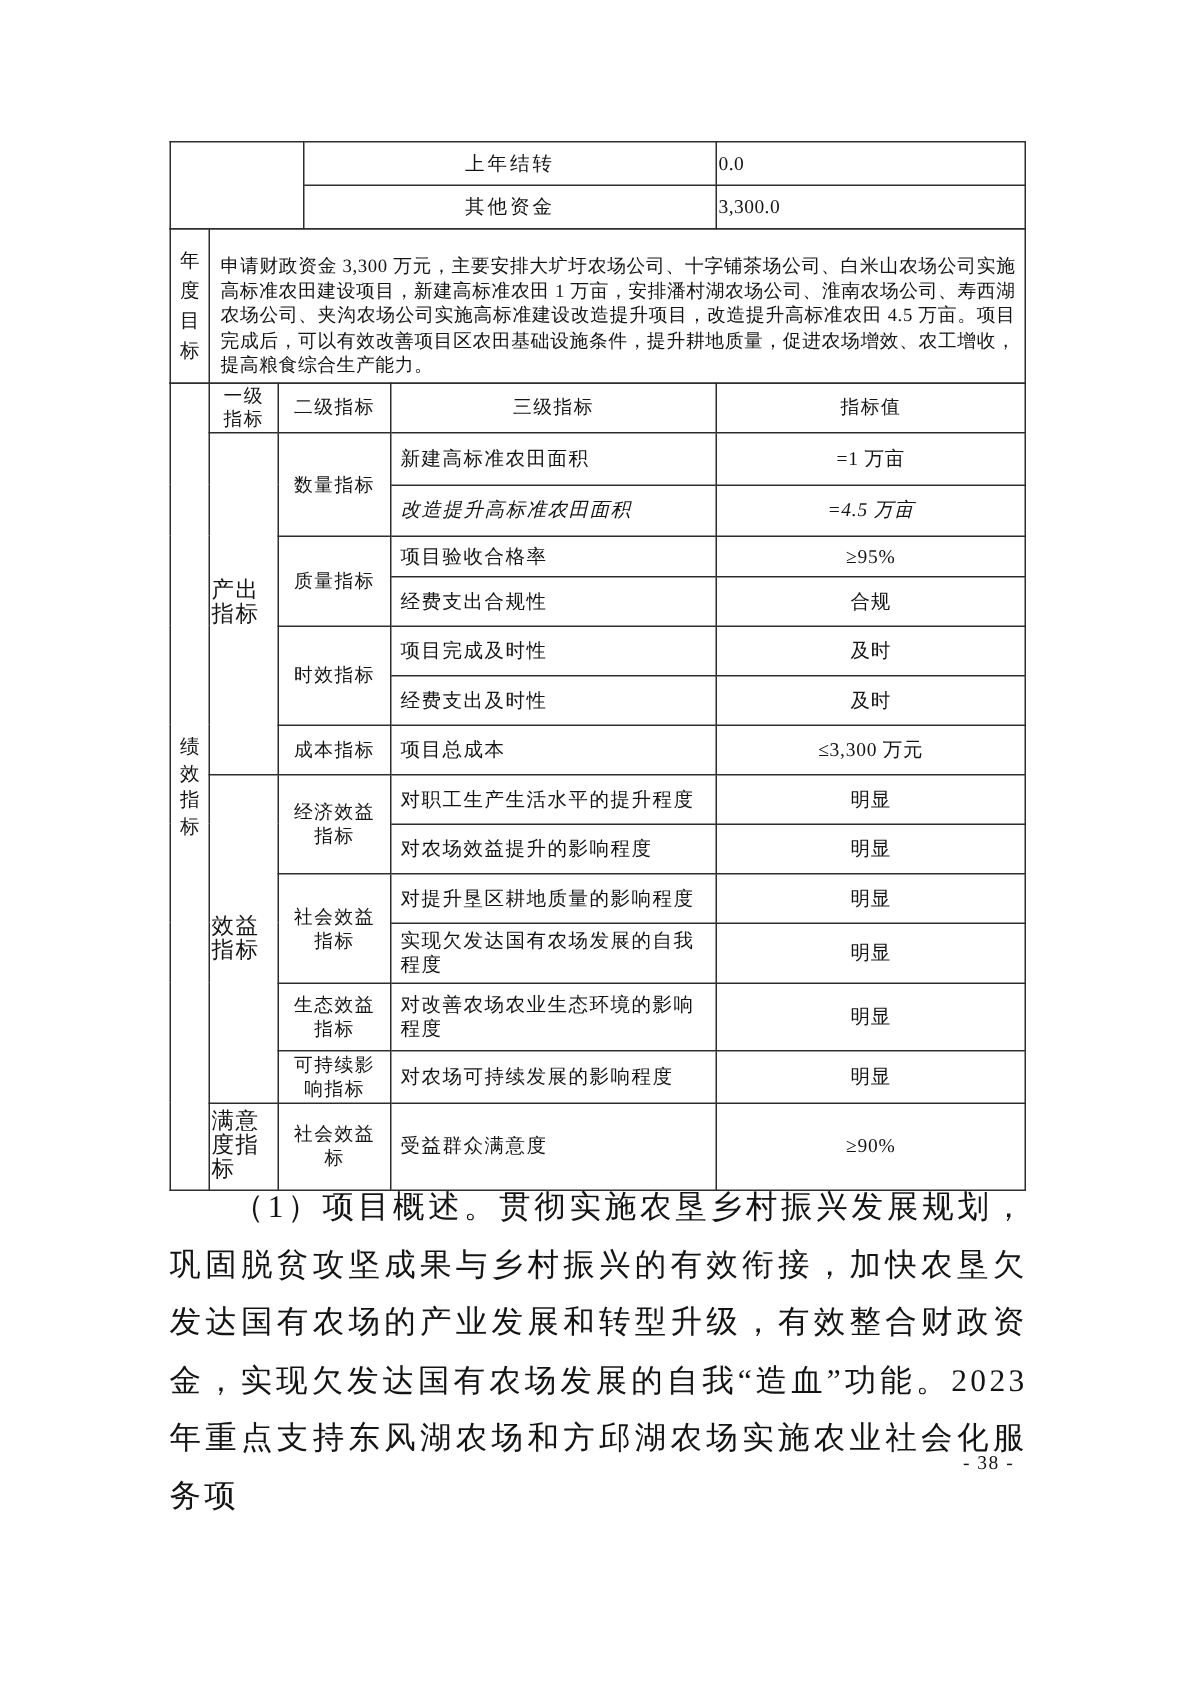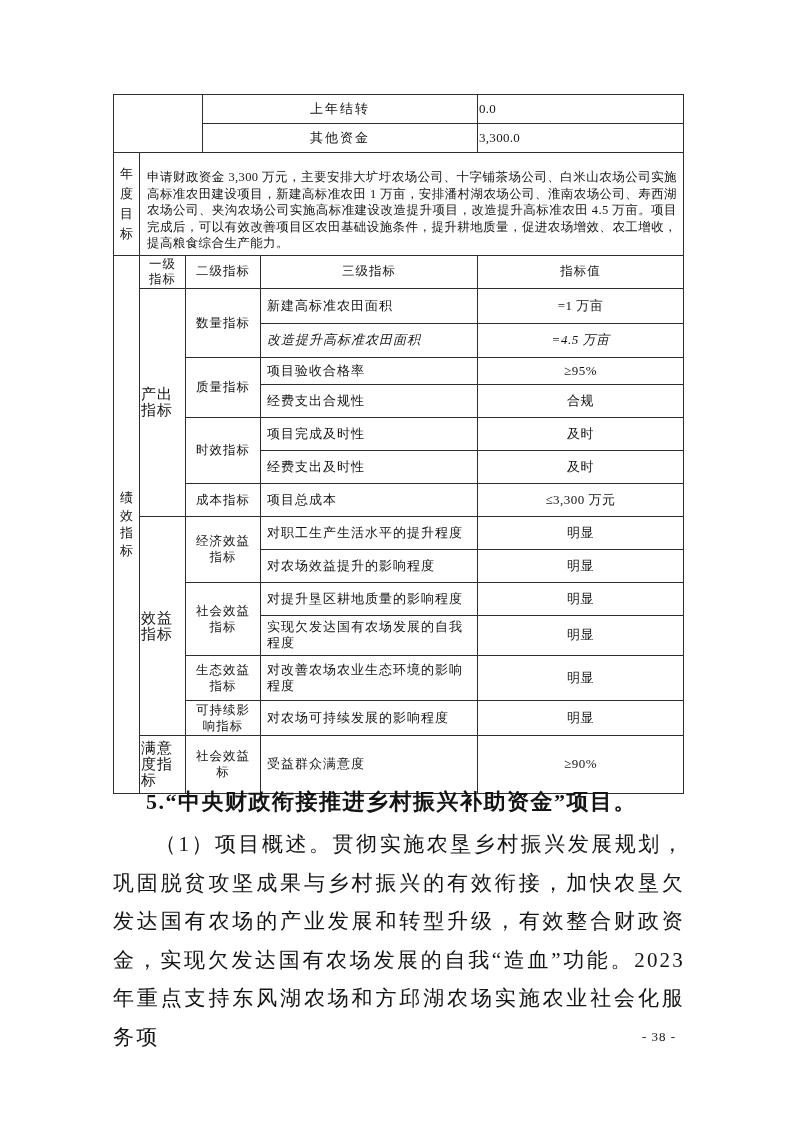--- a/index.html
+++ b/index.html
@@ -39,21 +39,21 @@
   
   .text-section { position:absolute; left:113px; top:777px; width:572px; }
   .heading {
     font-size:22px; font-weight:bold; letter-spacing:1.5px; text-indent:33px;
     margin:10px 0 0 0; white-space:nowrap;
   }
   .body-par {
     font-size:21px; line-height:38.6px; letter-spacing:2.2px; text-align:justify;
     text-indent:42px; margin:8px 0 0 0;
   }
-  .page-number { position:absolute; left:642px; top:1029px; font-size:13px; letter-spacing:1px; }
+  .page-number { position:absolute; left:642px; top:967px; font-size:13px; letter-spacing:1px; }
 </style>
 </head>
 <body>
 
 <div class="page">
 
   <div id="tables">
 
     <table class="tA">
       <colgroup>
@@ -187,19 +187,18 @@
         <td class="l2">社会效益
 标</td>
         <td class="l3">受益群众满意度</td>
         <td class="val">≥90%</td>
       </tr>
     </tbody>
       </table>
   </div>
 
   <div class="text-section">
-    <h2 class="heading">5.“中央财政衔接推进乡村振兴补助资金”项目。</h2>
     <p class="body-par">（1）项目概述。贯彻实施农垦乡村振兴发展规划，巩固脱贫攻坚成果与乡村振兴的有效衔接，加快农垦欠发达国有农场的产业发展和转型升级，有效整合财政资金，实现欠发达国有农场发展的自我“造血”功能。2023 年重点支持东风湖农场和方邱湖农场实施农业社会化服务项</p>
   </div>
 
   <div class="page-number">- 38 -</div>
 
 </div>
 
 </body></html>

